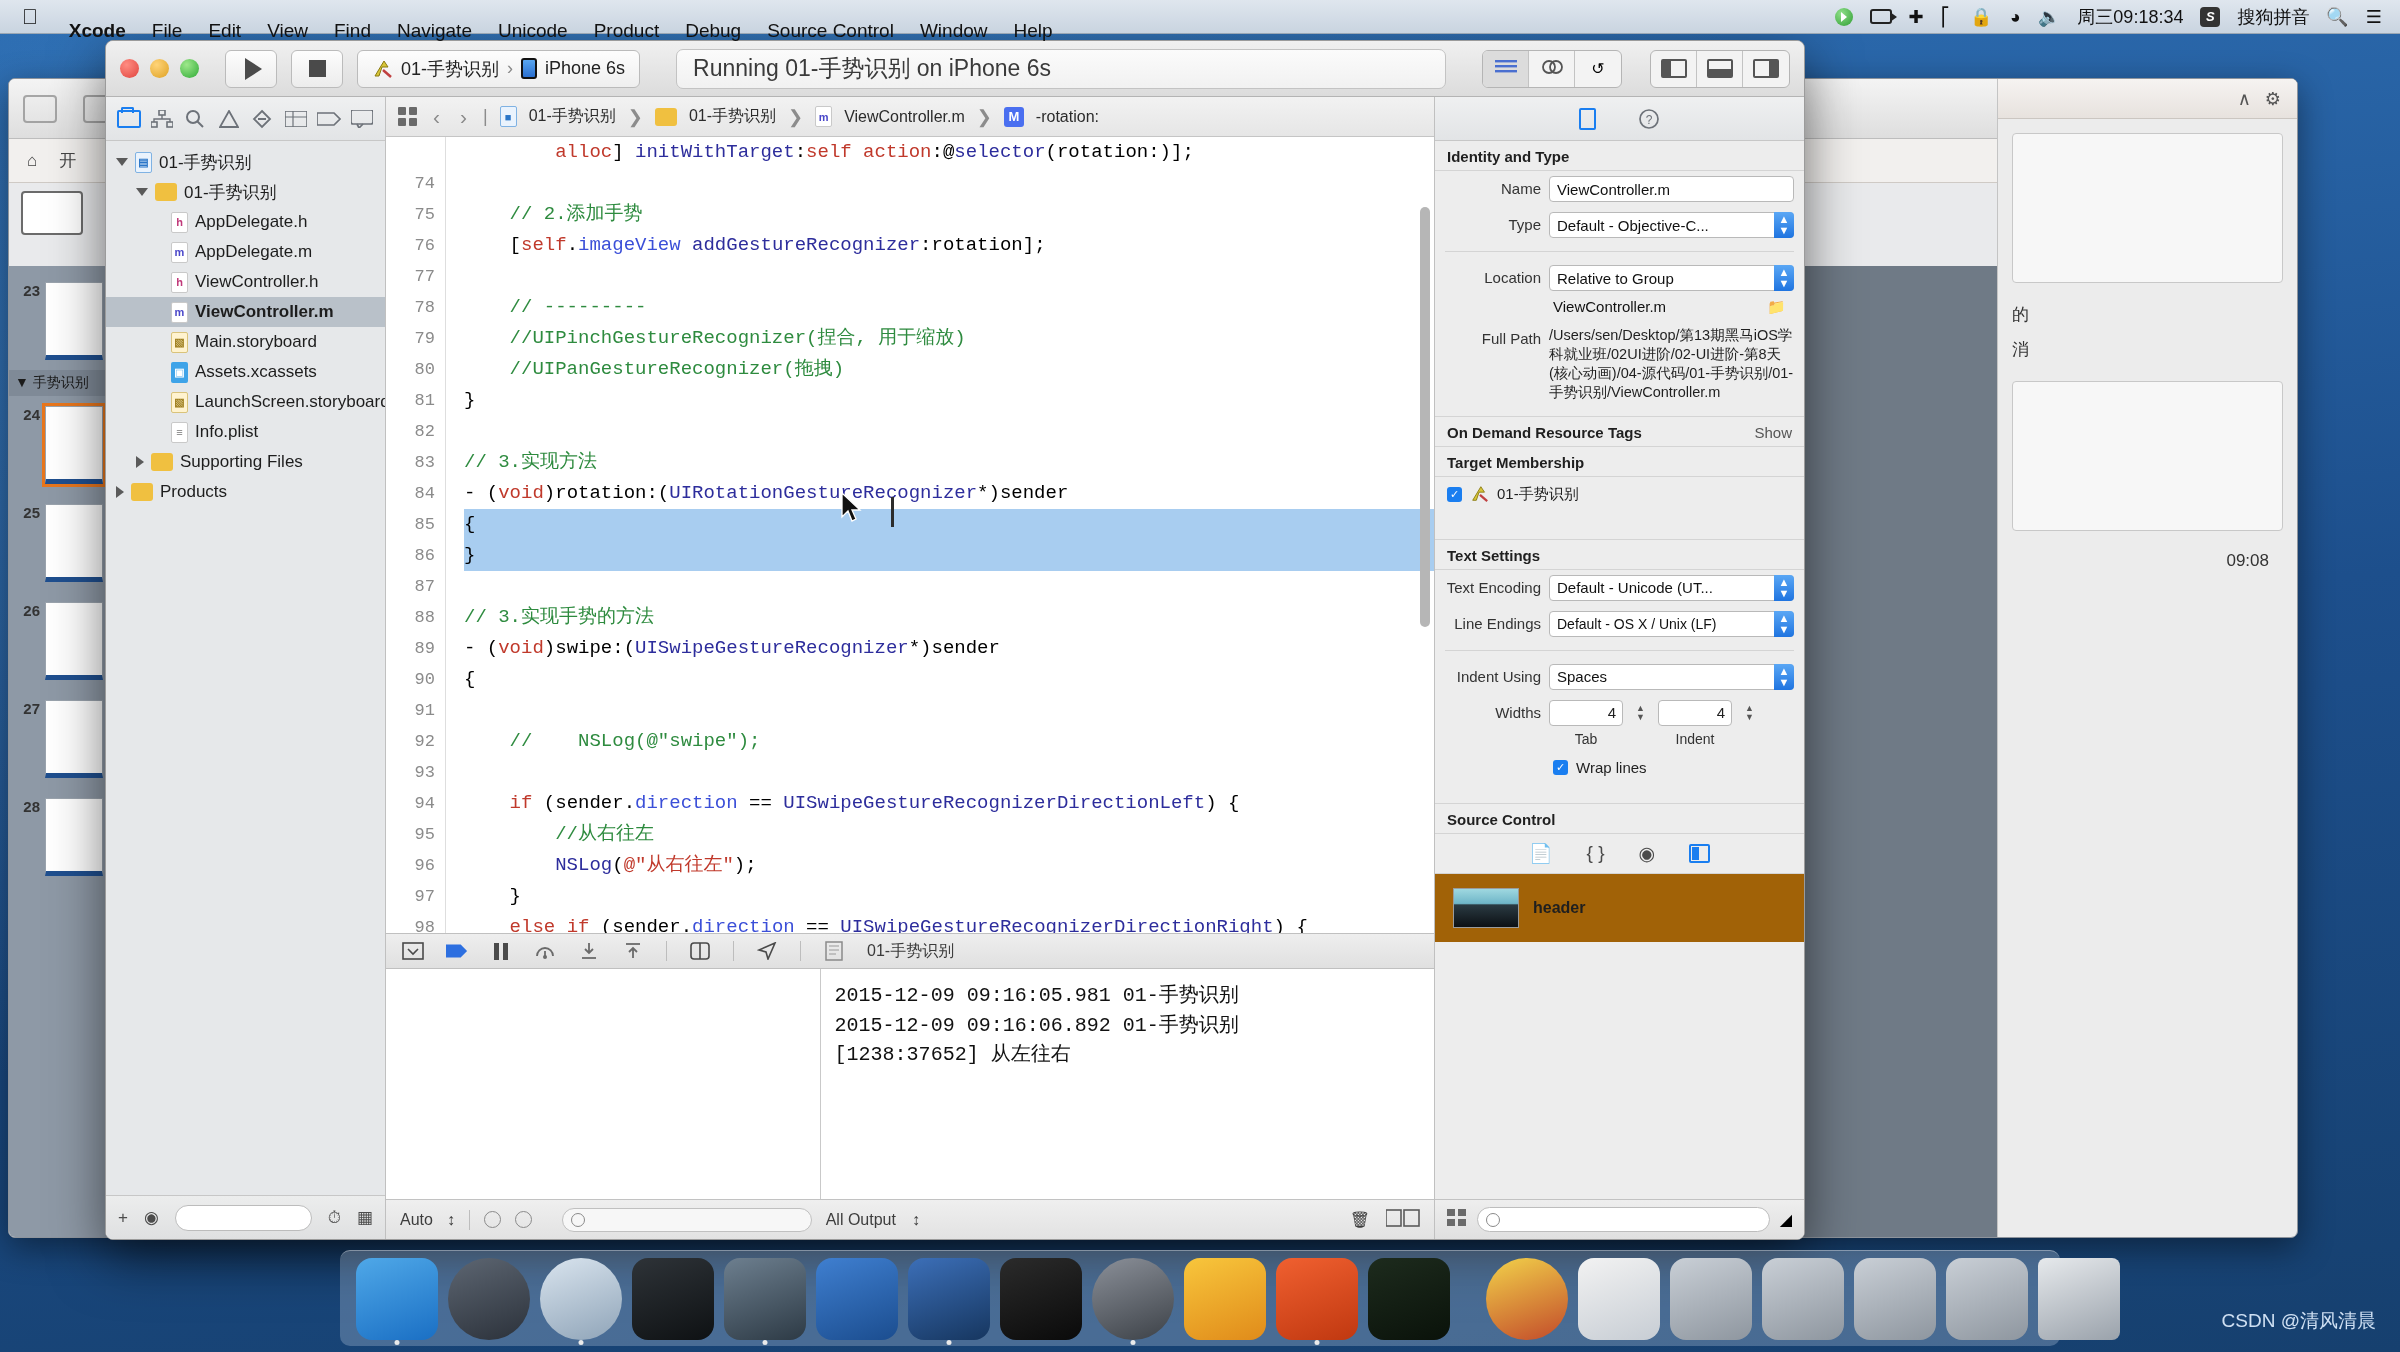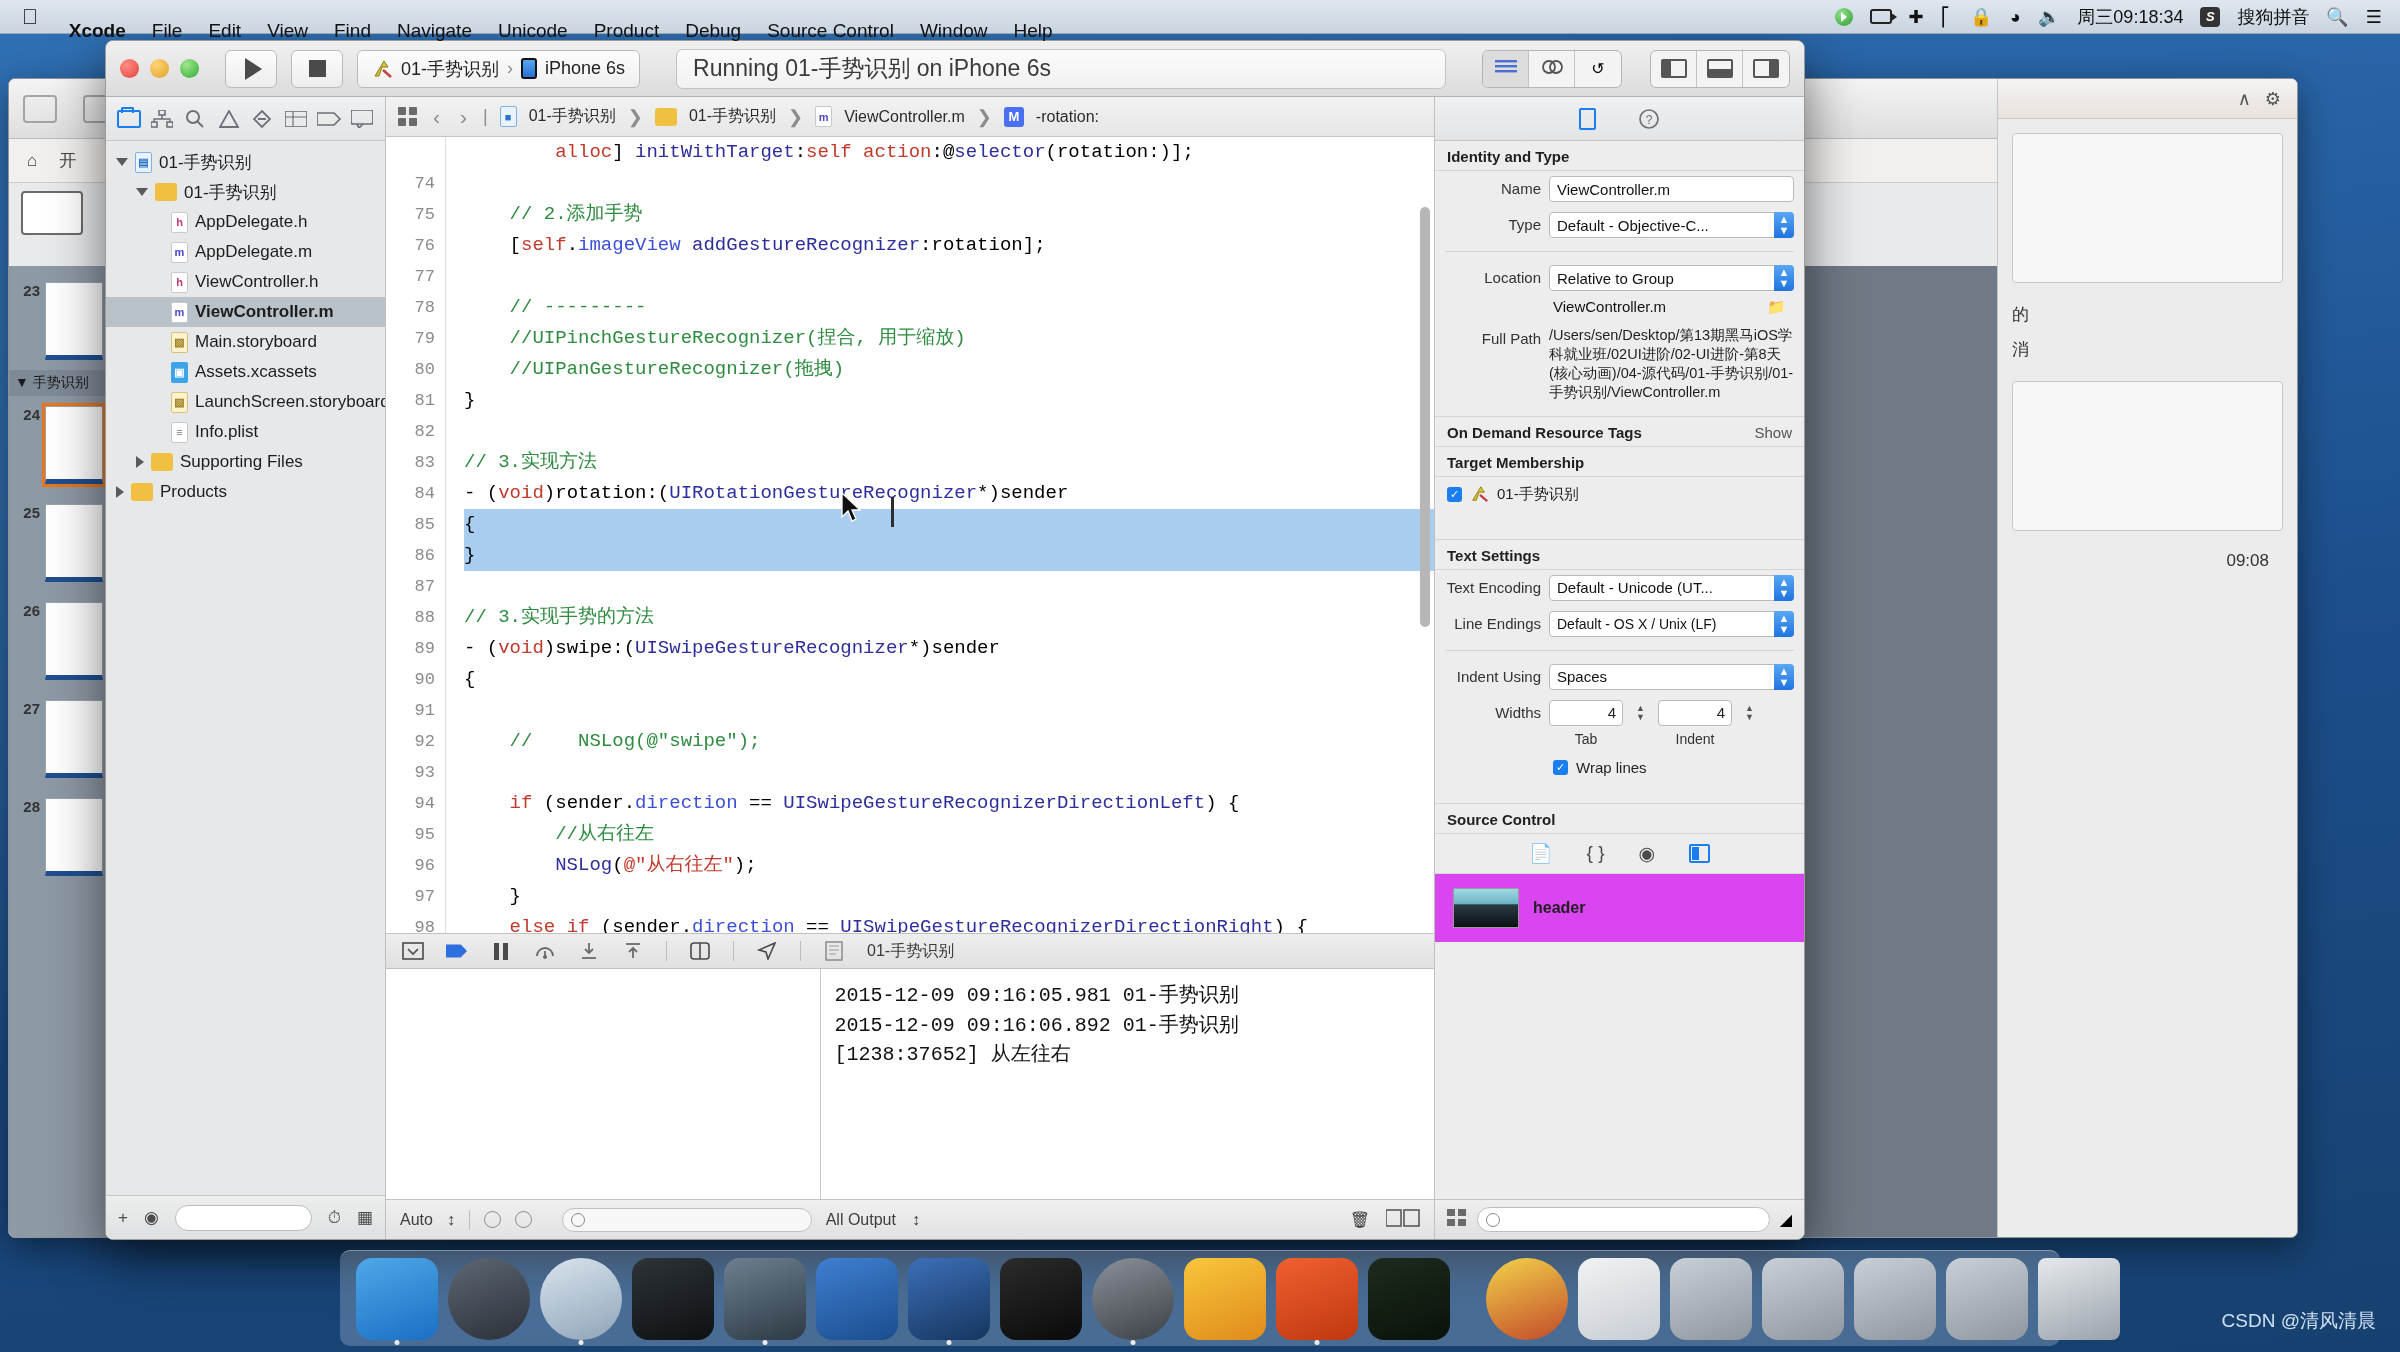--- a/index.html
+++ b/index.html
@@ -222,21 +222,21 @@
   .tmrow{display:flex;align-items:center;gap:8px;padding:7px 12px;font-size:15px;}
   .widths{display:flex;gap:10px;align-items:center;}
   .numfield{background:#fff;border:1px solid #b9b9b9;border-radius:4px;height:26px;width:74px;
      display:flex;align-items:center;justify-content:flex-end;padding:0 6px;font-size:15px;}
   .mini-step{width:15px;height:26px;display:flex;flex-direction:column;align-items:center;
      justify-content:center;font-size:9px;color:#555;line-height:1;}
   .sc-icons{display:flex;align-items:center;justify-content:center;gap:34px;height:40px;
      border-bottom:1px solid #d4d4d4;color:#4a4a4a;font-size:19px;}
   .sc-icons .box-on{width:21px;height:19px;border:2px solid #1a7ef0;border-radius:2px;position:relative;}
   .sc-icons .box-on:before{content:"";position:absolute;left:1px;top:1px;bottom:1px;width:7px;background:#1a7ef0;}
-  #lib-item{display:flex;align-items:center;gap:14px;padding:14px 18px;background:#d946ef;}
+  #lib-item{display:flex;align-items:center;gap:14px;padding:14px 18px;background:#a16207;}
   #lib-thumb{width:66px;height:40px;border:1px solid #9b9b9b;
      background:linear-gradient(#9fd8e0 0%,#6fb6c8 38%,#2a3a42 42%,#0c1014 100%);}
   #insp-foot{height:40px;border-top:1px solid #c2c2c2;background:linear-gradient(#eeeeee,#e0e0e0);
      display:flex;align-items:center;gap:10px;padding:0 12px;}
   #insp-filter{flex:1;height:25px;border:1px solid #bdbdbd;border-radius:13px;background:#fff;
      display:flex;align-items:center;padding-left:8px;}
 
   
   #dock{position:absolute;left:50%;transform:translateX(-50%);bottom:6px;
      width:1720px;height:96px;background:rgba(190,205,225,.30);

